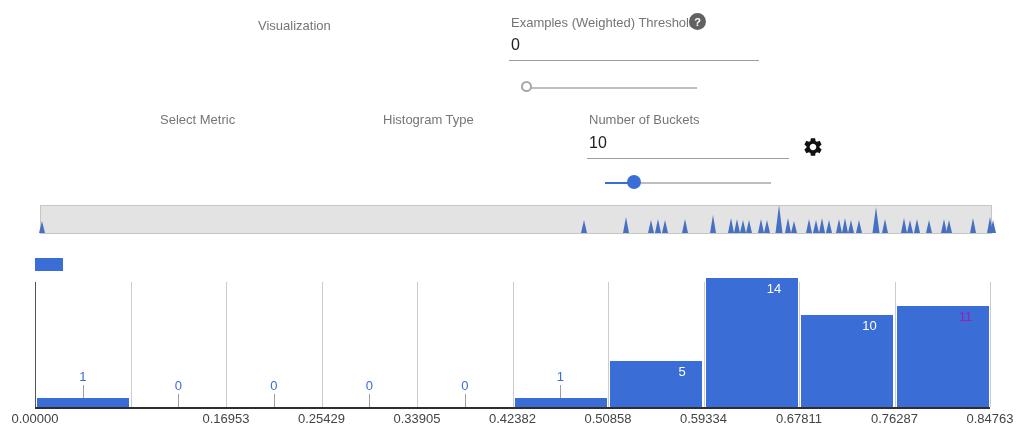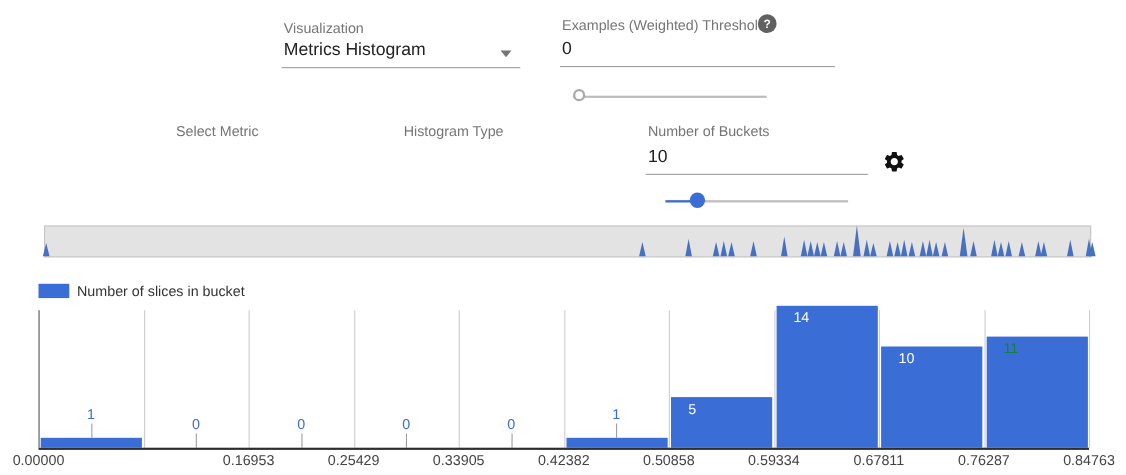--- a/index.html
+++ b/index.html
@@ -21,53 +21,48 @@
   .thumb-hollow{position:absolute;width:11px;height:11px;border-radius:50%;background:#fff;border:2px solid #a8a8a8;top:0px;}
   .thumb-filled{position:absolute;width:14px;height:14px;border-radius:50%;top:-1px;}
   #strip{background:#e3e3e3;border:1px solid #c6c6c6;}
   #spikes{position:absolute;left:0;bottom:0;overflow:visible;}
   .legend-swatch{width:28px;height:13px;}
   .legend-text{font-size:13px;color:#333333;white-space:nowrap;}
   #plot{overflow:visible;}
   .gridline{position:absolute;top:0;bottom:0;width:1px;background:#cccccc;}
   .y-axis-line{position:absolute;top:0;bottom:0;left:0;width:1px;background:#555555;}
   .bar{position:absolute;bottom:0;}
-  .bar-label-in{position:absolute;font-size:13px;color:#ffffff;text-align:left;}
+  .bar-label-in{position:absolute;font-size:13px;color:#ffffff;text-align:right;}
   .bar-label-out{position:absolute;font-size:13px;text-align:center;}
   .leader{position:absolute;width:1px;background:#9e9e9e;}
   .x-axis-line{background:#2e2e2e;}
   .x-tick-label{position:absolute;font-size:13px;color:#444444;text-align:center;white-space:nowrap;}
   .gear-svg{display:block;}
 </style>
 </head>
 <body>
 
 <div id="app">
 
   <div class="abs field-label" style="left:258px;top:18px;">Visualization</div>
-  <div class="abs" style="left:256px;top:36px;width:217px;height:26px;">
-    <div class="field-value" style="position:absolute;left:2px;top:1px;">Metrics Histogram</div>
-    <div class="dd-arrow" style="position:absolute;left:199px;top:10px;"></div>
-    <div class="underline" style="position:absolute;left:0;bottom:0;width:217px;"></div>
-  </div>
 
   <div class="abs field-label" style="left:511px;top:15px;">Examples (Weighted) Threshold</div>
   <div class="abs help-circle" style="left:689px;top:13px;">?</div>
   <div class="abs" style="left:509px;top:34px;width:250px;height:27px;">
     <div class="field-value" style="position:absolute;left:2px;top:2px;">0</div>
     <div class="underline" style="position:absolute;left:0;bottom:0;width:250px;"></div>
   </div>
   <div class="abs slider" style="left:521px;top:81px;width:176px;">
     <div class="track"></div>
     <div class="thumb-hollow" id="thumb1" style="left: 0px;"></div>
   </div>
 
   <div class="abs field-label" style="left:160px;top:112px;">Select Metric</div>
 
-  <div class="abs field-label" style="left:367px;top:112px;">Histogram Type</div>
+  <div class="abs field-label" style="left:383px;top:112px;">Histogram Type</div>
 
   <div class="abs field-label" style="left:589px;top:112px;text-align:right;">Number of Buckets</div>
   <div class="abs" style="left:587px;top:133px;width:202px;height:26px;">
     <div class="field-value" style="position:absolute;left:2px;top:1px;">10</div>
     <div class="underline" style="position:absolute;left:0;bottom:0;width:202px;"></div>
   </div>
   <div class="abs slider" style="left:605px;top:176px;width:166px;">
     <div class="track"></div>
     <div class="active" id="active2" style="width: 29.05px; background: rgb(59, 109, 214);"></div>
     <div class="thumb-filled" id="thumb2" style="left: 22.05px; background: rgb(59, 109, 214);"></div>
@@ -114,21 +109,20 @@
         <polygon points="885,36 888,23 891,36" fill="#4670c2"></polygon>
         <polygon points="900,36 903,22 906,36" fill="#4670c2"></polygon>
         <polygon points="905,36 908,23 911,36" fill="#4670c2"></polygon>
         <polygon points="929,36 932,21 935,36" fill="#4670c2"></polygon>
         <polygon points="946,36 949,20 952,36" fill="#4670c2"></polygon>
         <polygon points="949,36 952,23 955,36" fill="#4670c2"></polygon>
       </svg>
   </div>
 
   <div class="abs legend-swatch" id="legend-swatch" style="left: 35px; top: 258px; background: rgb(59, 109, 214);"></div>
-  <div class="abs legend-text" style="left:70px;top:257px;">Number of slices in bucket</div>
 
   <div id="plot" class="abs" style="left:35px;top:282px;width:955px;height:125px;">
     <div class="y-axis-line"></div>
   <div class="gridline" style="left: 96px;"></div>
       <div class="gridline" style="left: 191px;"></div>
       <div class="gridline" style="left: 287px;"></div>
       <div class="gridline" style="left: 382px;"></div>
       <div class="gridline" style="left: 478px;"></div>
       <div class="gridline" style="left: 573px;"></div>
       <div class="gridline" style="left: 669px;"></div>
@@ -149,21 +143,21 @@
       <div class="bar" style="left: 479.5px; width: 92.5px; height: 9px; background: rgb(59, 109, 214);"></div>
       <div class="leader" style="left: 525px; bottom: 9px; height: 13px;"></div>
       <div class="bar-label-out" style="left: 495.25px; width: 60px; bottom: 23px; color: rgb(59, 109, 214);">1</div>
       <div class="bar" style="left: 574.5px; width: 92.5px; height: 46px; background: rgb(59, 109, 214);"></div>
       <div class="bar-label-in" style="left: 590.75px; width: 60px; top: 82px; color: rgb(255, 255, 255);">5</div>
       <div class="bar" style="left: 670.5px; width: 92.5px; height: 129px; background: rgb(59, 109, 214);"></div>
       <div class="bar-label-in" style="left: 686.25px; width: 60px; top: -1px; color: rgb(255, 255, 255);">14</div>
       <div class="bar" style="left: 765.5px; width: 92.5px; height: 92px; background: rgb(59, 109, 214);"></div>
       <div class="bar-label-in" style="left: 781.75px; width: 60px; top: 36px; color: rgb(255, 255, 255);">10</div>
       <div class="bar" style="left: 861.5px; width: 92.5px; height: 101px; background: rgb(59, 109, 214);"></div>
-      <div class="bar-label-in" style="left: 877.25px; width: 60px; top: 27px; color: #15803d;">11</div>
+      <div class="bar-label-in" style="left: 877.25px; width: 60px; top: 27px; color: #a21caf;">11</div>
     </div>
   <div class="abs x-axis-line" style="left:35px;top:407px;width:955px;height:2px;"></div>
   <div id="xlabels" class="abs" style="left:35px;top:411px;width:955px;height:18px;">
       <div class="x-tick-label" style="left: -40px; width: 80px;">0.00000</div>
       <div class="x-tick-label" style="left: 55.5px; width: 80px; margin-top: 32px;">0.08476</div>
       <div class="x-tick-label" style="left: 151px; width: 80px;">0.16953</div>
       <div class="x-tick-label" style="left: 246.5px; width: 80px;">0.25429</div>
       <div class="x-tick-label" style="left: 342px; width: 80px;">0.33905</div>
       <div class="x-tick-label" style="left: 437.5px; width: 80px;">0.42382</div>
       <div class="x-tick-label" style="left: 533px; width: 80px;">0.50858</div>

